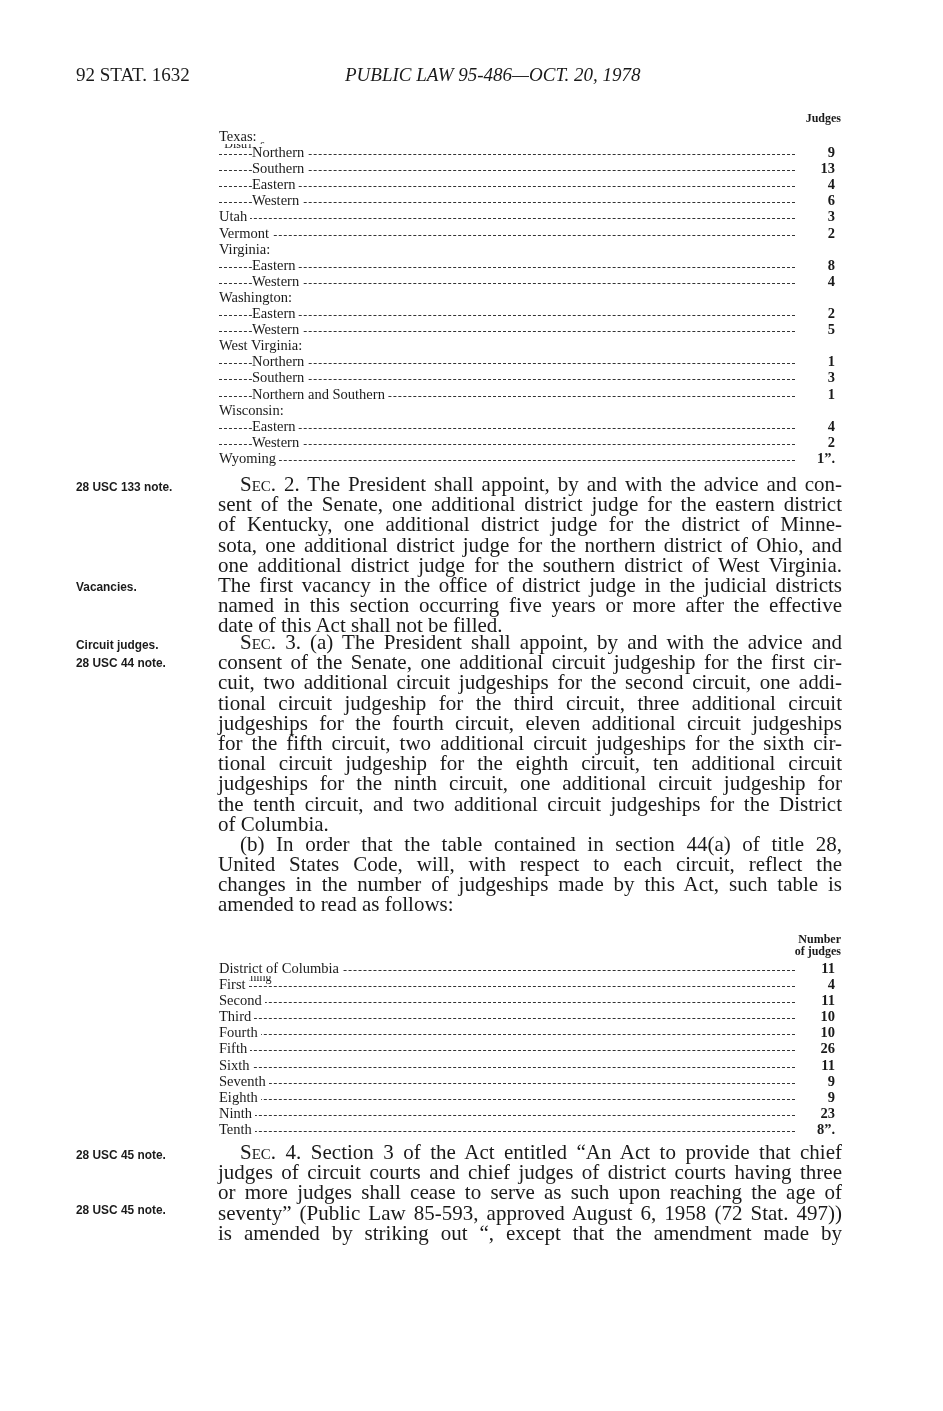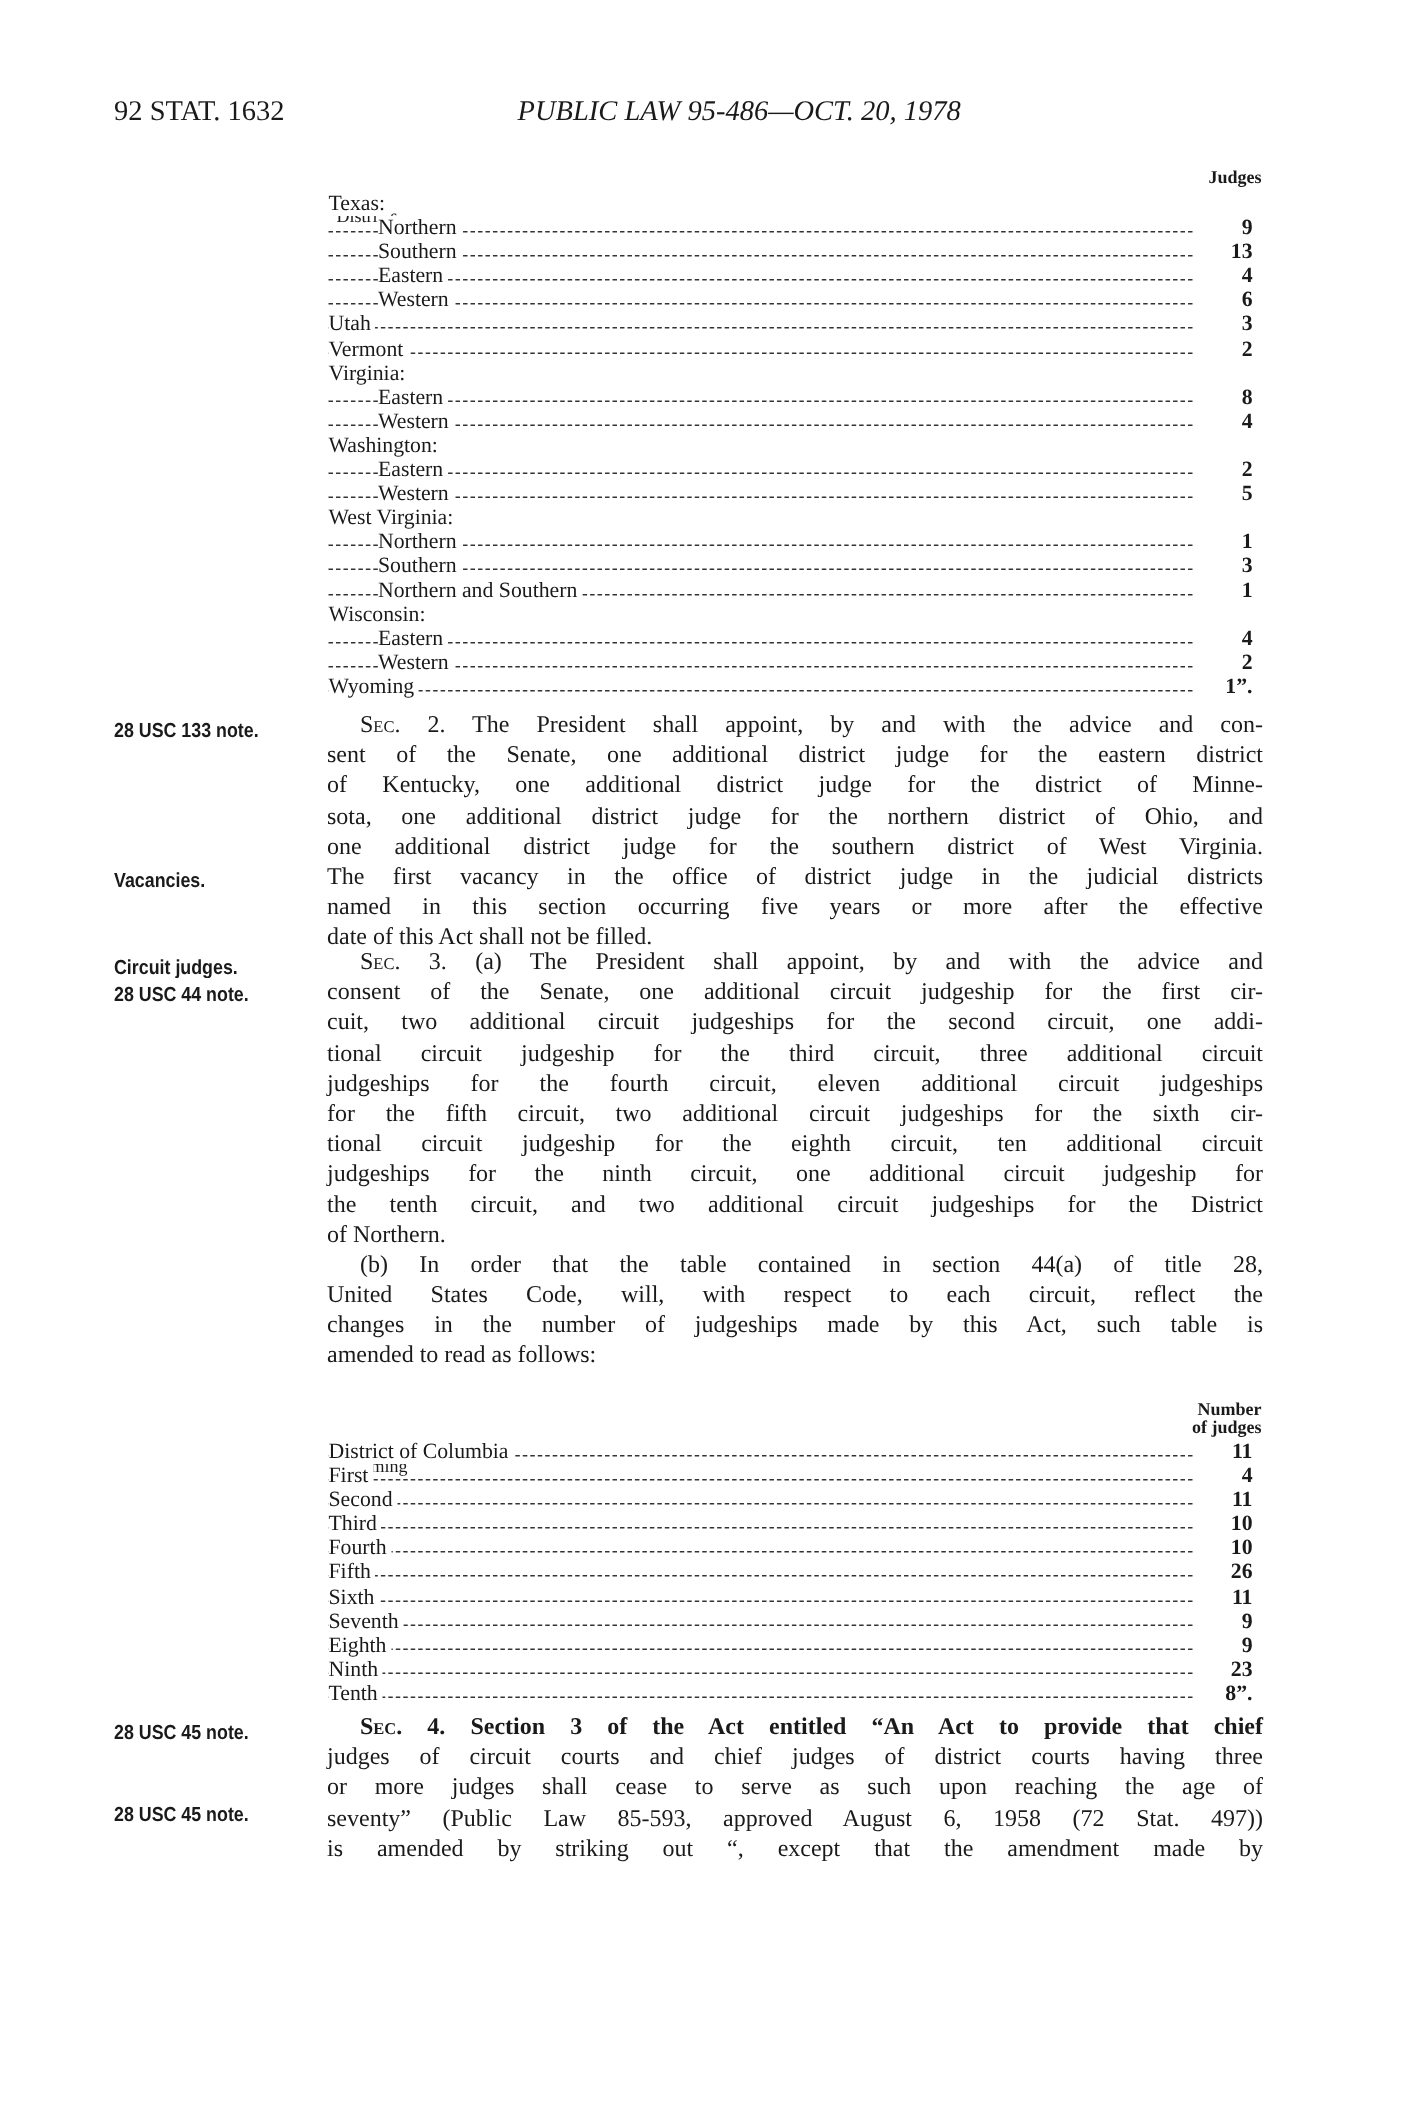--- a/index.html
+++ b/index.html
@@ -14,21 +14,21 @@
   .tbl { position: absolute; left: 219px; width: 622px; font-size: 14.5px; line-height: 16.1px; }
   .tbl .hdr { position: relative; height: 16px; font-size: 12px; }
   .tbl .hdr .l { position: absolute; left: 0; top: 0; margin-top: 24px; }
   .tbl .hdr .r { position: absolute; right: 0; top: 0; font-weight: bold; text-align: right; line-height: 12px; }
   .tbl .row { position: relative; height: 16.1px; white-space: nowrap; }
   .tbl .row .name { position: absolute; left: 0; top: 0; background: #fff; padding-right: 3px; z-index: 2; }
   .tbl .row.sub .name { left: 33px; }
   .tbl .row .leader { position: absolute; left: 0; right: 46px; top: 10px; border-bottom: 1.5px dashed #333; z-index: 1; }
   .tbl .row .val { position: absolute; right: 6px; top: 0; font-weight: bold; text-align: right; }
 
-  .para { position: absolute; left: 218px; width: 624px; font-size: 16px; line-height: 20.2px; text-align: justify; }
+  .para { position: absolute; left: 218px; width: 624px; font-size: 21px; line-height: 20.2px; text-align: justify; }
   .para .line { display: block; white-space: nowrap; text-align-last: justify; height: 20.2px; }
   .para .line.last { text-align-last: left; }
   .sc { font-variant: small-caps; }
   .margin { position: absolute; left: 76px; font-size: 13.5px; font-weight: bold; font-family: "Liberation Sans", "DejaVu Sans", sans-serif; transform: scaleX(0.88); transform-origin: left; white-space: nowrap; }
 </style>
 </head>
 <body>
 
 <div class="header">
   <span class="stat">92 STAT. 1632</span>
@@ -155,21 +155,21 @@
 <div class="para" id="sec3" style="top:632px;">
     <span class="line" style="padding-left: 22px;"><span class="sc">Sec.</span> 3. (a) The President shall appoint, by and with the advice and</span>
     <span class="line">consent of the Senate, one additional circuit judgeship for the first cir-</span>
     <span class="line">cuit, two additional circuit judgeships for the second circuit, one addi-</span>
     <span class="line">tional circuit judgeship for the third circuit, three additional circuit</span>
     <span class="line">judgeships for the fourth circuit, eleven additional circuit judgeships</span>
     <span class="line">for the fifth circuit, two additional circuit judgeships for the sixth cir-</span>
     <span class="line">tional circuit judgeship for the eighth circuit, ten additional circuit</span>
     <span class="line">judgeships for the ninth circuit, one additional circuit judgeship for</span>
     <span class="line">the tenth circuit, and two additional circuit judgeships for the District</span>
-    <span class="line last">of Northern.</span>
+    <span class="line last">of Columbia.</span>
     <span class="line" style="padding-left: 22px;">(b) In order that the table contained in section 44(a) of title 28,</span>
     <span class="line">United States Code, will, with respect to each circuit, reflect the</span>
     <span class="line">changes in the number of judgeships made by this Act, such table is</span>
     <span class="line last">amended to read as follows:</span>
   </div>
 
 <div class="tbl" id="circuits" style="top:933px;">
   <div class="hdr" style="height:27px;">
     <span class="l" style="top:12px;">“Wyoming</span>
     <span class="r">
@@ -230,18 +230,18 @@
     <div class="row top">
       <span class="name">Tenth</span>
       <span class="leader"></span>
       <span class="val">8”.</span>
     </div>
   </div>
 
 <div class="margin" style="top:1147px;">28 USC 45 note.</div>
 <div class="margin" style="top:1202px;">28 USC 45 note.</div>
 <div class="para" id="sec4" style="top:1142px;">
-    <span class="line" style="padding-left: 22px; font-weight: bold;"><span class="sc">Sec.</span> 4. Section 3 of the Act entitled “An Act to provide that chief</span>
+    <span class="line" style="padding-left: 22px;"><span class="sc">Sec.</span> 4. Section 3 of the Act entitled “An Act to provide that chief</span>
     <span class="line">judges of circuit courts and chief judges of district courts having three</span>
     <span class="line">or more judges shall cease to serve as such upon reaching the age of</span>
     <span class="line">seventy” (Public Law 85-593, approved August 6, 1958 (72 Stat. 497))</span>
     <span class="line">is amended by striking out “, except that the amendment made by</span>
   </div>
 
 </body></html>

